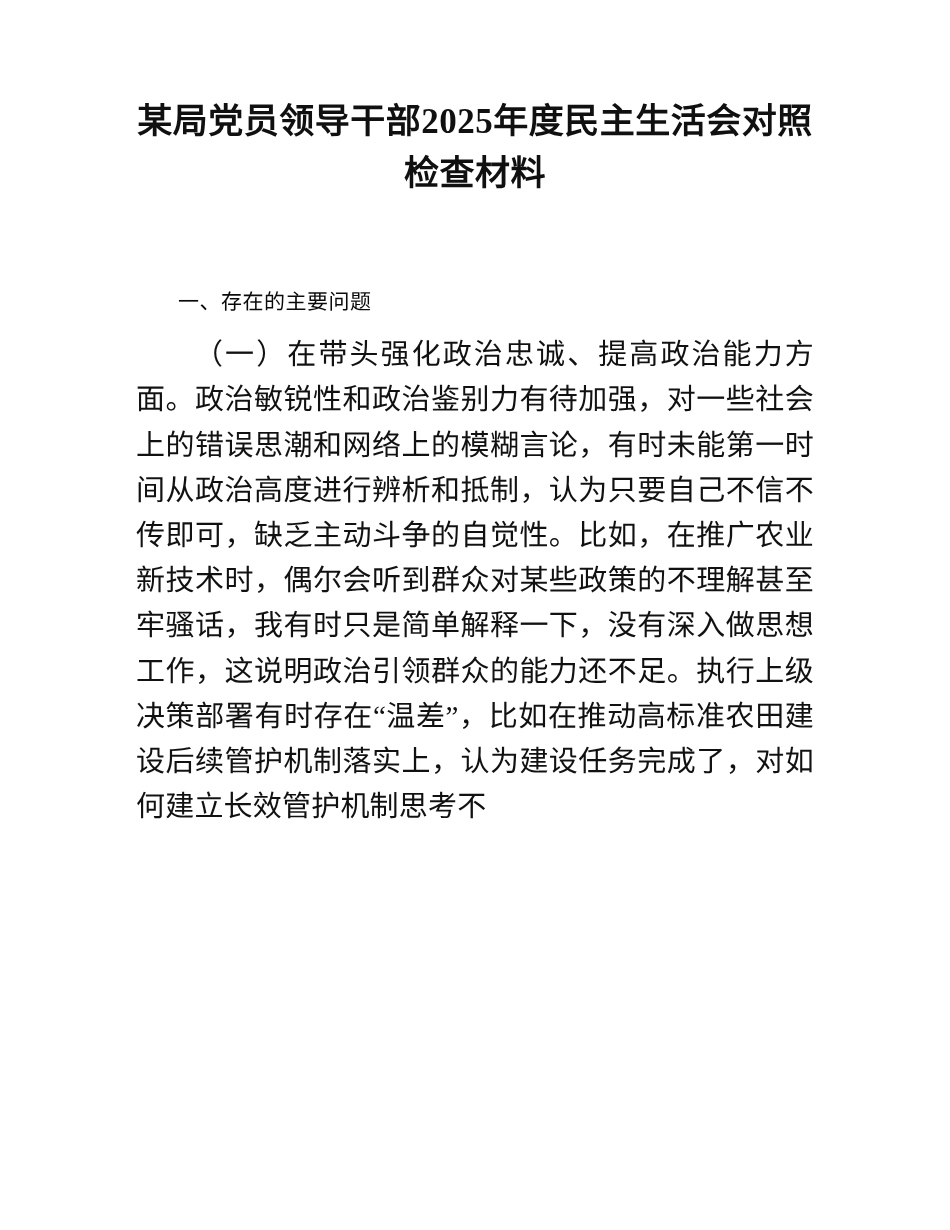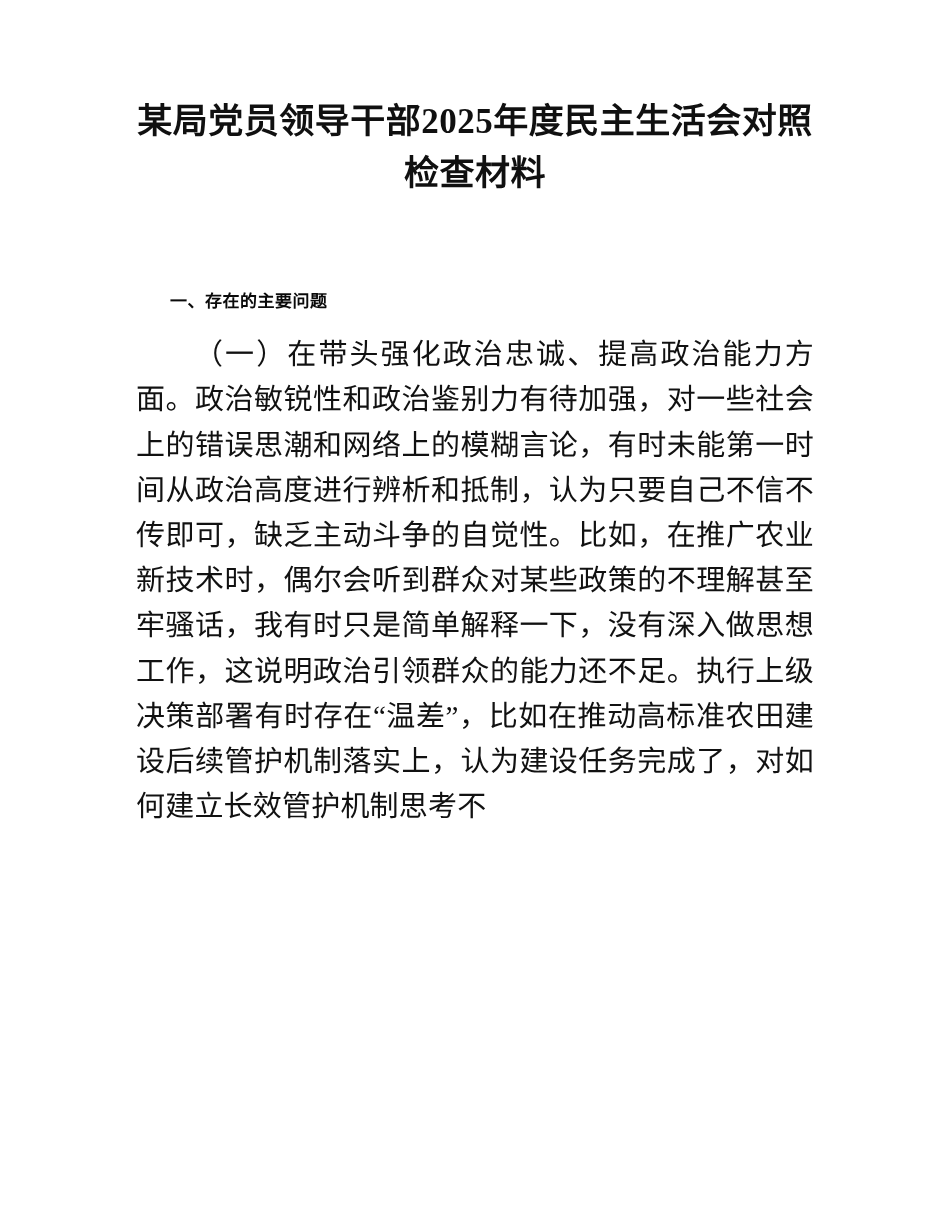--- a/index.html
+++ b/index.html
@@ -56,22 +56,22 @@
     margin: 0;
     text-align: justify;
     text-justify: inter-ideograph;
     text-indent: 2em;
     letter-spacing: 0.2px;
     color: #111111;
   }
 
   h2.section-heading {
     font-family: "Liberation Sans", "DejaVu Sans", sans-serif;
-    font-weight: 700;
-    font-size: 17px;
+    font-weight: 400;
+    font-size: 21px;
     line-height: 45.2px;
     margin: 0;
     text-indent: 2em;
     letter-spacing: 0.5px;
     color: #0a0a0a;
   }
 
   .gap-sm { height: 15px; }
   .gap-xs { height: 8px; }
 </style>

